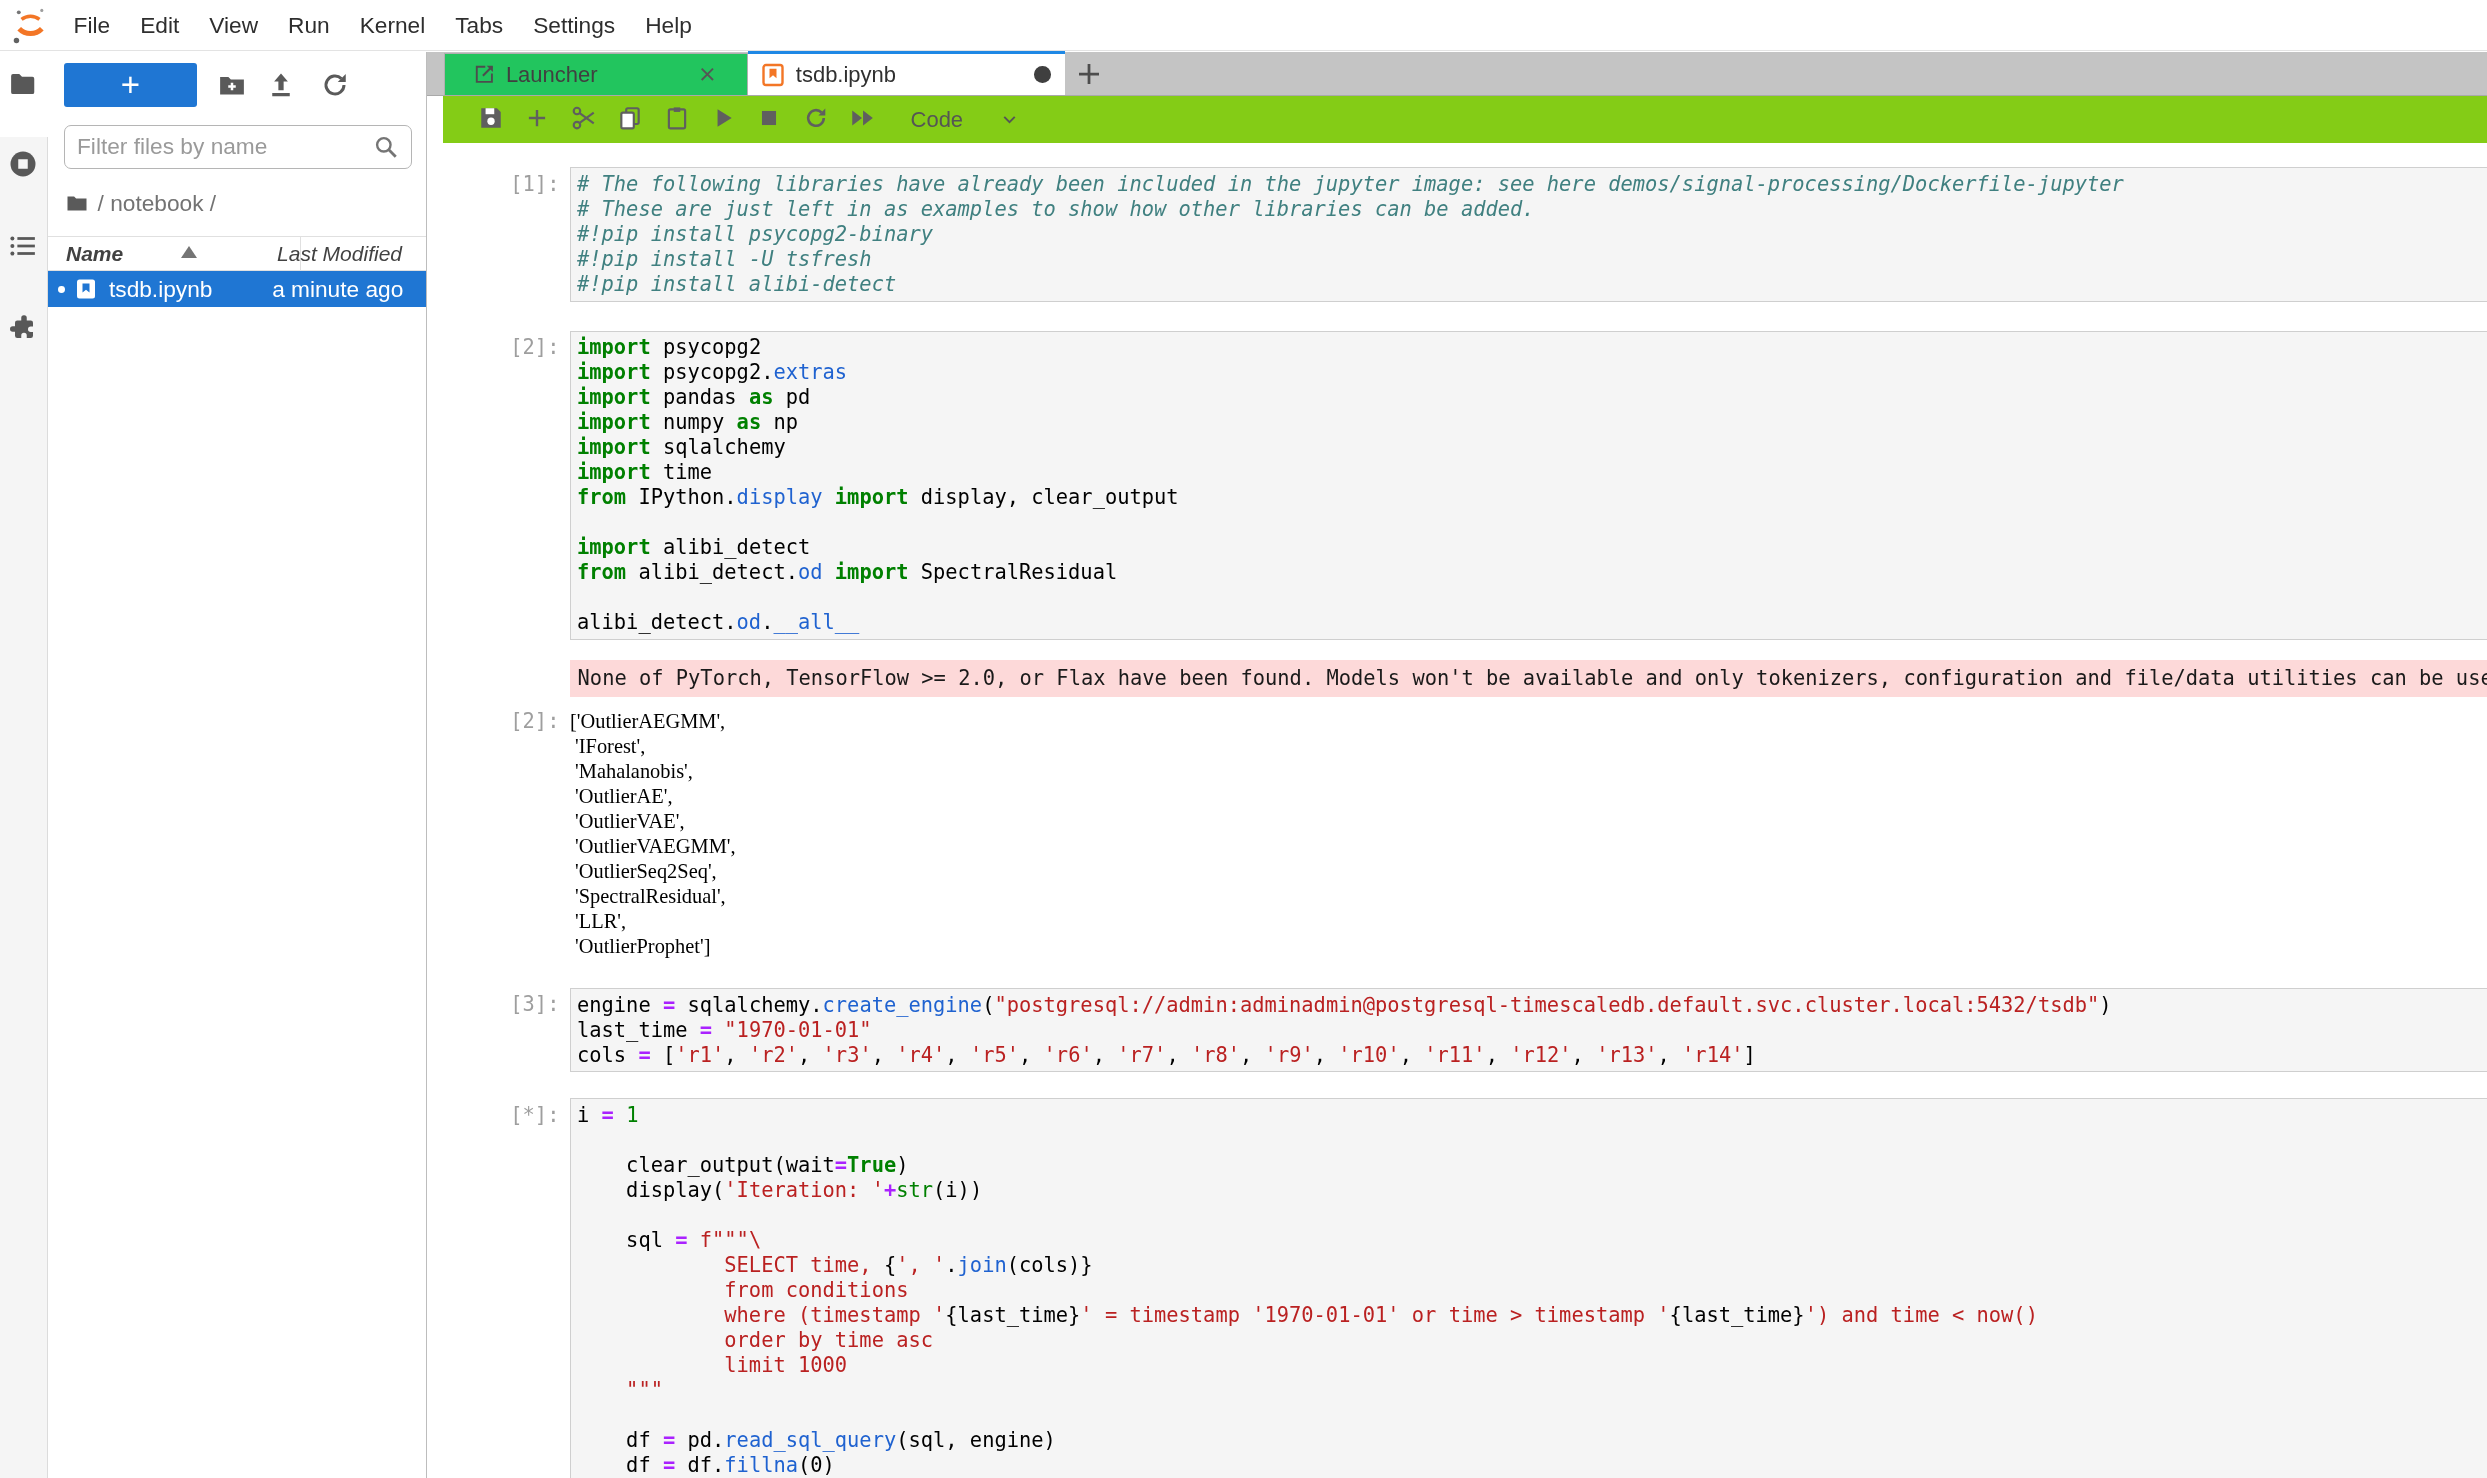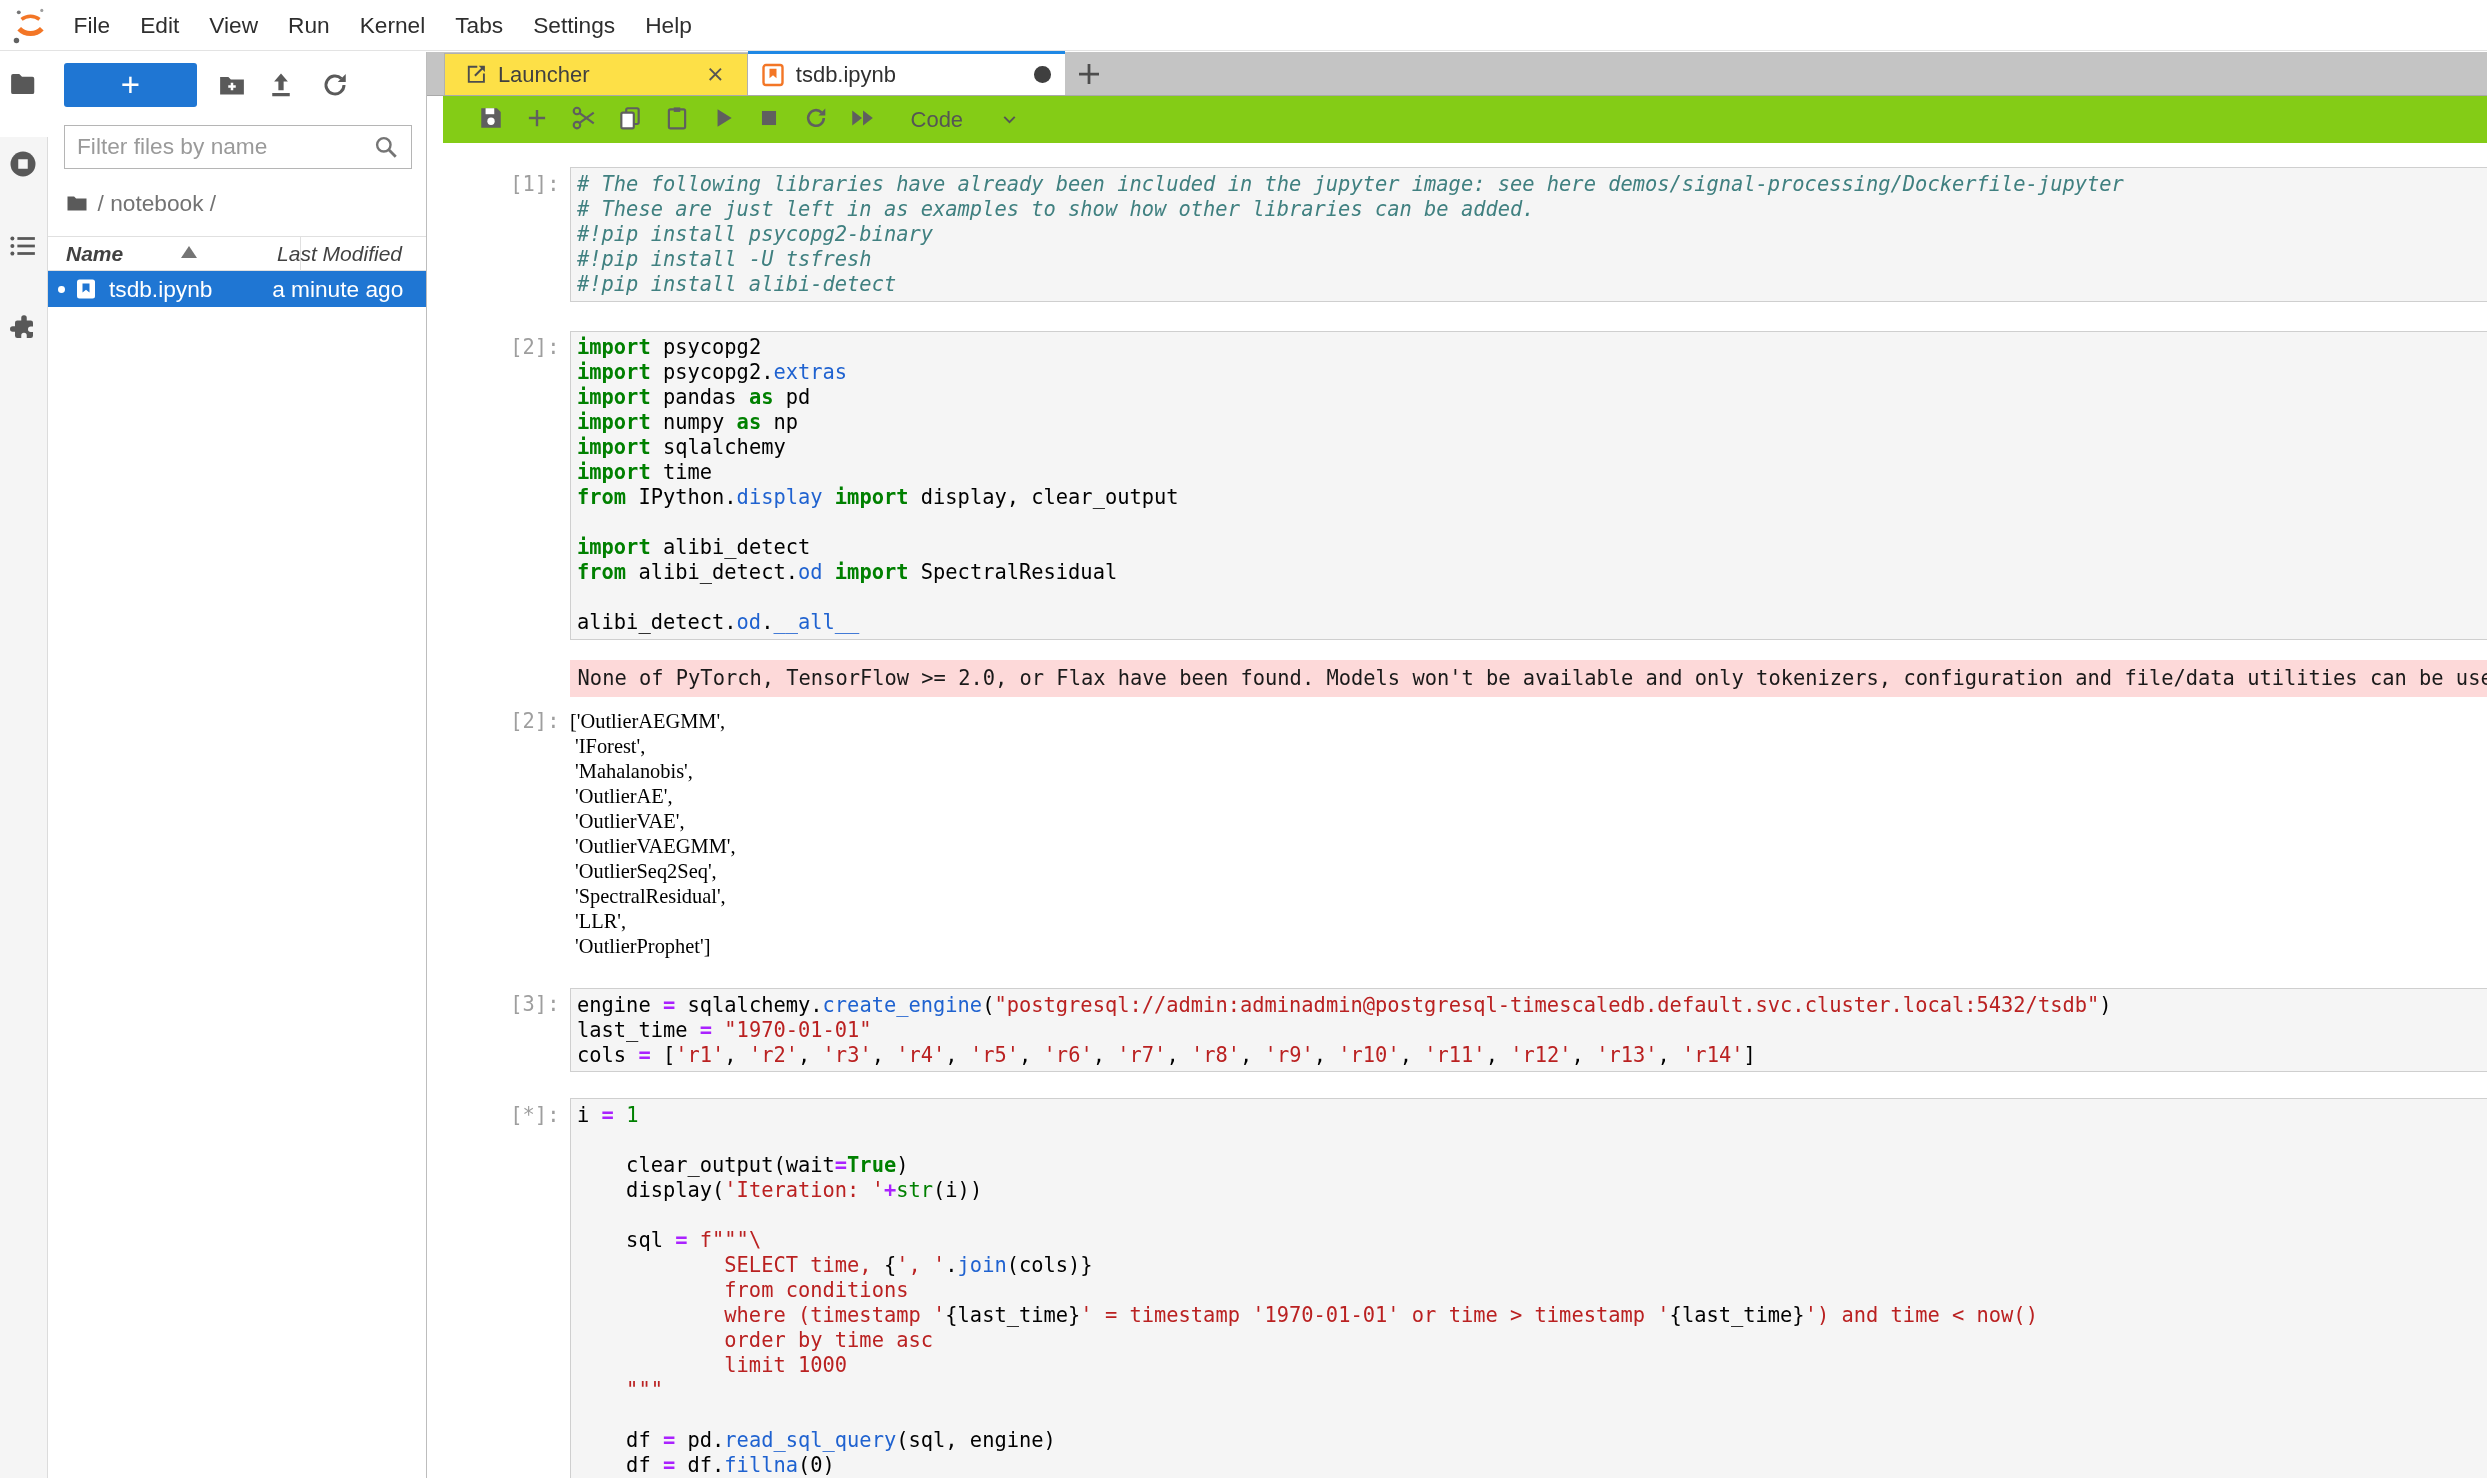--- a/index.html
+++ b/index.html
@@ -24,21 +24,21 @@
   
   #filebrowser { position:absolute; left:48px; top:52px; width:379px; bottom:0; background:#fff;
                  border-right:0.8px solid #bdbdbd; }
   #fb-toolbar { display:flex; align-items:center; padding:10.6px 0 0 16px; }
   #new-launcher-btn { width:133px; height:44px; background:#1f76d3; border:none; border-radius:3px;
                       color:#fff; font-size:33px; line-height:38px; font-weight:400; cursor:pointer; }
   .fb-tool { width:30px; height:30px; color:#5a5a5a; background:none; border:none; cursor:pointer; }
   .fb-tool svg { width:100%; height:100%; }
   #fb-newfolder { margin-left:20.4px; } #fb-upload { margin-left:19px; } #fb-refresh { margin-left:24px; }
   #fb-filter-wrap { position:relative; margin:18px 15px 0 16px; }
-  #fb-filter { width:348px; height:44px; border:0.8px solid #b5b5b5; border-radius:0; background:#fff;
+  #fb-filter { width:348px; height:44px; border:0.8px solid #b5b5b5; border-radius:7px; background:#fff;
                font-size:22.7px; color:#333; padding:0 45px 0 12px; font-family:"Liberation Sans",sans-serif;}
   #fb-filter::placeholder { color:#9a9a9a; }
   #fb-search-icon { position:absolute; right:12px; top:9px; width:26px; height:26px; color:#757575; }
   #breadcrumb { display:flex; align-items:center; margin-top:21px; padding-left:16.6px; }
   #breadcrumb svg { width:24px; height:24px; color:#5a5a5a; }
   #breadcrumb-path { font-size:22.7px; color:#737373; margin-left:9px; }
   #fb-listheader { position:relative; margin-top:19.6px; height:35px; border-top:0.8px solid #e0e0e0;
                    border-bottom:0.8px solid #e0e0e0;font-style:italic; }
   #col-name { position:absolute; left:18px; top:5.3px; font-size:21px; font-weight:bold; color:#424242; }
   #sort-asc { position:absolute; left:133px; top:9px; width:0; height:0; border-left:8.3px solid transparent;
@@ -49,22 +49,22 @@
   #file-run-dot { width:6.8px; height:6.8px; border-radius:50%; background:#fff; margin-left:9.8px; flex:none;}
   #file-icon { width:24px; height:24px; margin-left:9.8px; flex:none; }
   #file-name { font-size:22.7px; margin-left:10.6px; }
   #file-modified { font-size:22.7px; margin-left:auto; margin-right:22.7px; }
 
   
   #main { position:absolute; left:427px; top:52px; right:0; bottom:0; }
   #tabbar { position:absolute; left:0; top:0; right:0; height:44px; background:#c4c4c4;
             border-bottom:0.8px solid #a9a9a9; display:flex; align-items:flex-end; }
   .tab { display:flex; align-items:center; cursor:pointer; }
-  #tab-launcher { margin-left:16.6px; width:304px; height:42px; background:#fde047;
-                  border:0.8px solid #b0b0b0; border-bottom:none; padding:0 20px; }
+  #tab-launcher { margin-left:16.6px; width:304px; height:42px; background:#22c55e;
+                  border:0.8px solid #b0b0b0; border-bottom:none; padding:0 28px; }
   #tab-launcher .tab-label { font-size:22px; color:#404040; margin-left:10.6px; }
   #tab-launcher-icon { width:22.7px; height:22.7px; color:#4d4d4d; }
   #tab-close { margin-left:auto; width:22.7px; height:22.7px; color:#555; }
   #tab-notebook { width:317px; height:44px; background:#fff; border-top:3.8px solid #1e88e5; padding:0 13.6px; }
   #tab-notebook .tab-label { font-size:22px; color:#303030; margin-left:10.6px; }
   #tab-nb-icon { width:24px; height:24px; }
   #dirty-dot { margin-left:auto; width:16.6px; height:16.6px; border-radius:50%; background:#3f3f3f; }
   #add-tab { margin-left:9px; margin-bottom:6px; width:30px; height:30px; color:#4d4d4d;
              background:none; border:none; cursor:pointer; }
   #add-tab svg { width:100%; height:100%; }

